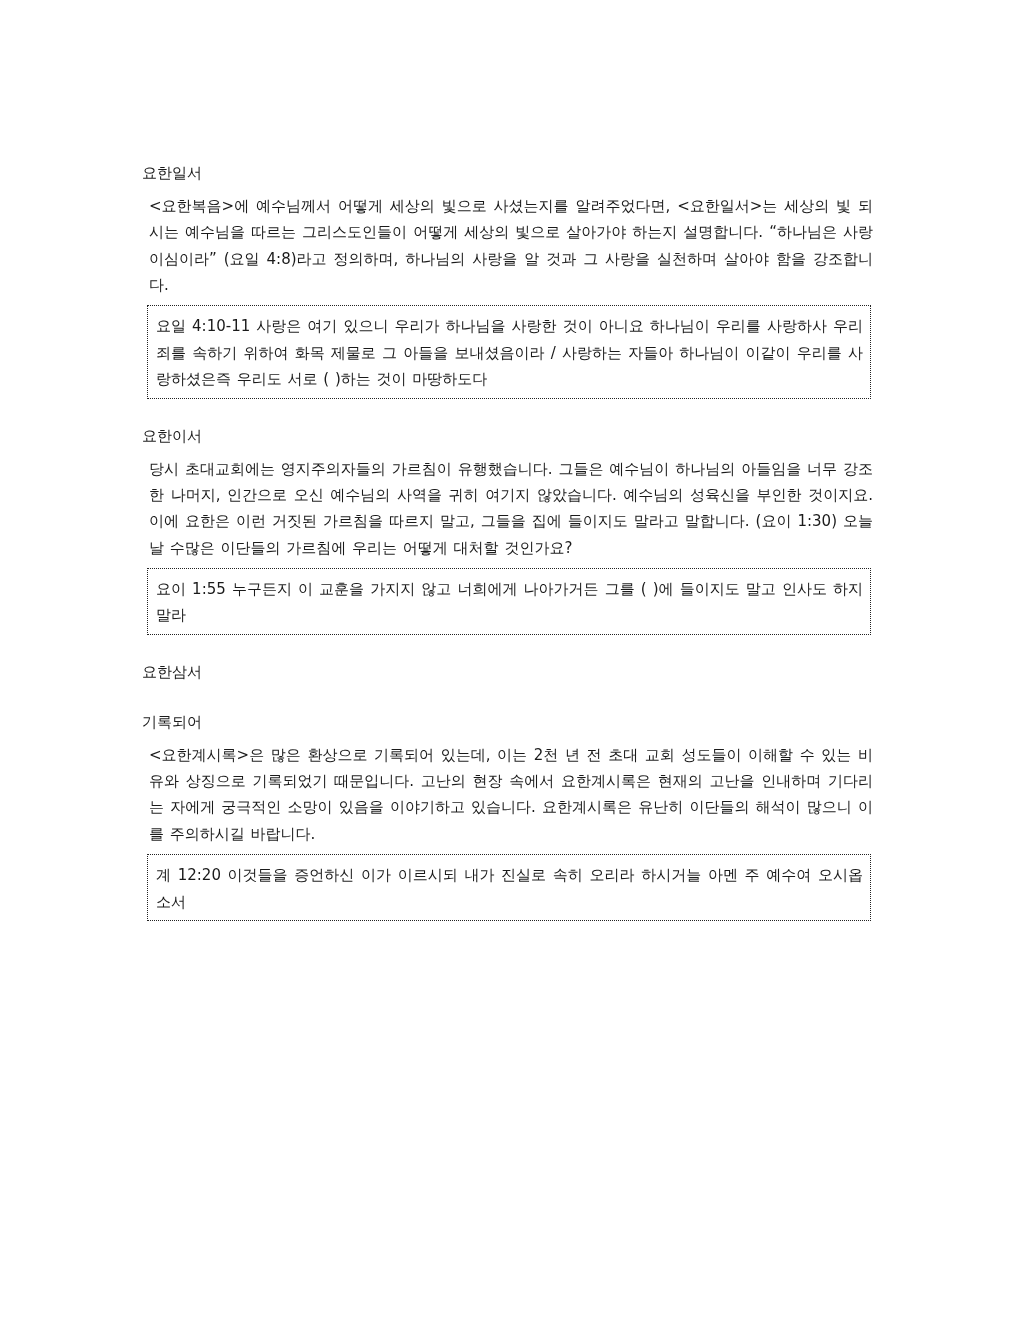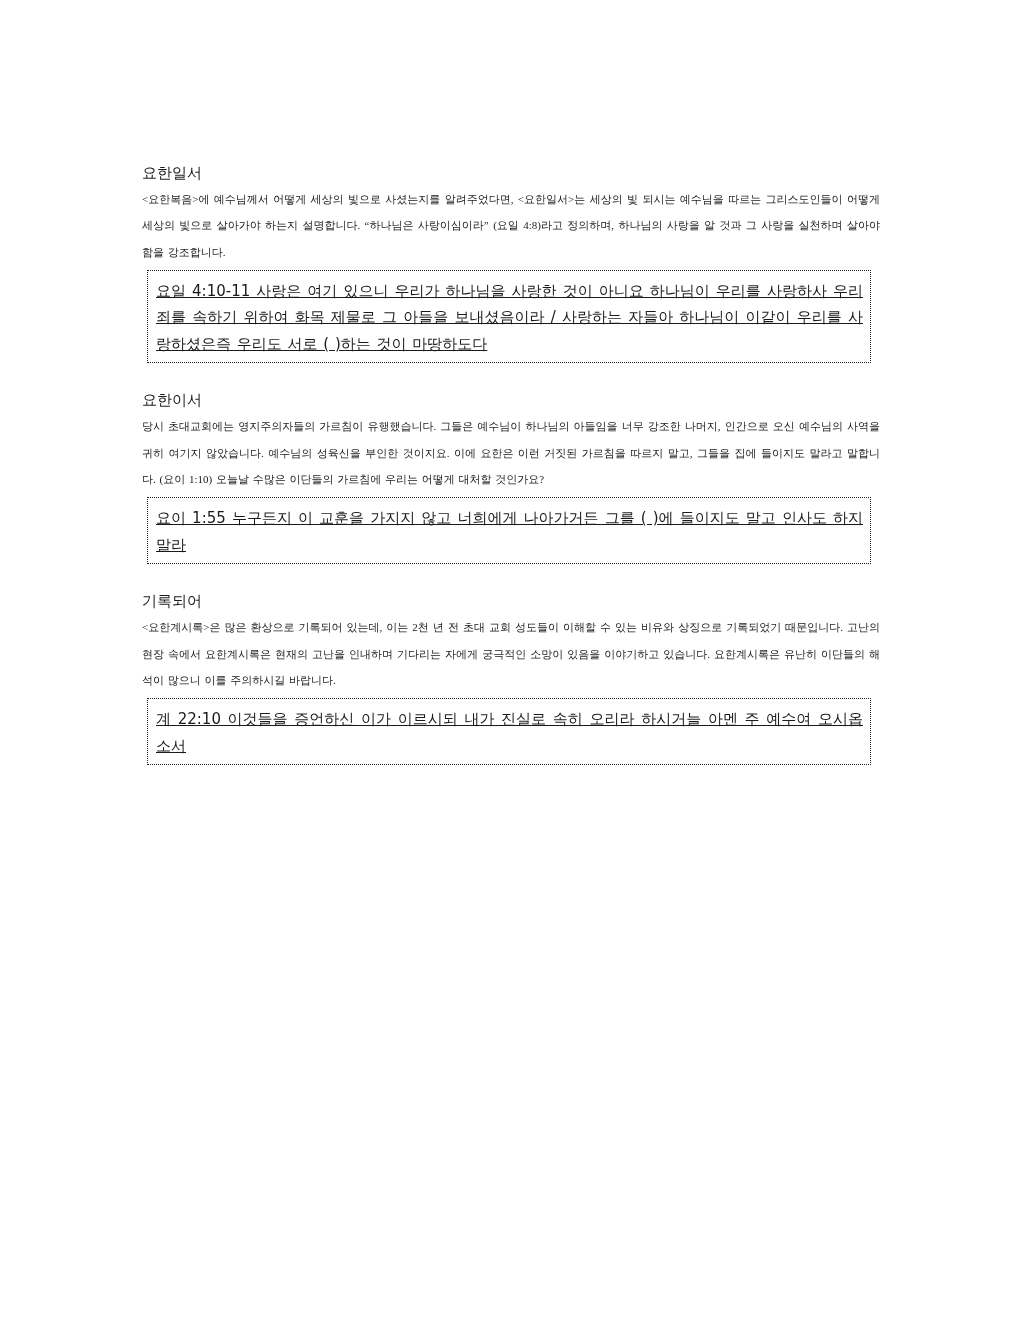--- a/index.html
+++ b/index.html
@@ -26,61 +26,60 @@
     }
     .section-title {
       font-size: 15px;
       line-height: 26px;
       height: 26px;
       margin: 0;
       font-weight: normal;
       letter-spacing: 0px;
     }
     .section-body {
-      font-size: 11px;
+      font-size: 15px;
       line-height: 26.3px;
-      margin: 0;
+      margin: 7px;
       text-align: justify;
       text-align-last: left;
       word-spacing: 1px;
-      font-family: Liberation Serif, serif;
     }
     .verse-box {
       margin-top: 5px;
       margin-left: 5px;
       width: 707px;
       border: 1px dotted #222;
       padding: 7px 7px 5px 8px;
       font-size: 15px;
       line-height: 26.5px;
       text-align: justify;
       text-align-last: left;
       word-spacing: 1px;
-      text-decoration: underline;
     }
   </style>
 </head>
 <body>
 
 <div class="page">
 
   <div class="section">
     <h2 class="section-title">요한일서</h2>
     <p class="section-body">&lt;요한복음&gt;에 예수님께서 어떻게 세상의 빛으로 사셨는지를 알려주었다면, &lt;요한일서&gt;는 세상의 빛 되시는 예수님을 따르는 그리스도인들이 어떻게 세상의 빛으로 살아가야 하는지 설명합니다. “하나님은 사랑이심이라” (요일 4:8)라고 정의하며, 하나님의 사랑을 알 것과 그 사랑을 실천하며 살아야 함을 강조합니다.</p>
     <div class="verse-box">요일 4:10-11 사랑은 여기 있으니 우리가 하나님을 사랑한 것이 아니요 하나님이 우리를 사랑하사 우리 죄를 속하기 위하여 화목 제물로 그 아들을 보내셨음이라 / 사랑하는 자들아 하나님이 이같이 우리를 사랑하셨은즉 우리도 서로 (          )하는 것이 마땅하도다</div>
   </div>
 
   <div class="section">
     <h2 class="section-title">요한이서</h2>
-    <p class="section-body">당시 초대교회에는 영지주의자들의 가르침이 유행했습니다. 그들은 예수님이 하나님의 아들임을 너무 강조한 나머지, 인간으로 오신 예수님의 사역을 귀히 여기지 않았습니다. 예수님의 성육신을 부인한 것이지요. 이에 요한은 이런 거짓된 가르침을 따르지 말고, 그들을 집에 들이지도 말라고 말합니다. (요이 1:10) 오늘날 수많은 이단들의 가르침에 우리는 어떻게 대처할 것인가요?</p>
+    <p class="section-body">당시 초대교회에는 영지주의자들의 가르침이 유행했습니다. 그들은 예수님이 하나님의 아들임을 너무 강조한 나머지, 인간으로 오신 예수님의 사역을 귀히 여기지 않았습니다. 예수님의 성육신을 부인한 것이지요. 이에 요한은 이런 거짓된 가르침을 따르지 말고, 그들을 집에 들이지도 말라고 말합니다. (요이 1:30) 오늘날 수많은 이단들의 가르침에 우리는 어떻게 대처할 것인가요?</p>
     <div class="verse-box">요이 1:55 누구든지 이 교훈을 가지지 않고 너희에게 나아가거든 그를 (     )에 들이지도 말고 인사도 하지 말라</div>
   </div>
 
   <div class="section">
+    <h2 class="section-title">요한삼서</h2>
   </div>
 
   <div class="section">
     <h2 class="section-title">기록되어</h2>
     <p class="section-body">&lt;요한계시록&gt;은 많은 환상으로 기록되어 있는데, 이는 2천 년 전 초대 교회 성도들이 이해할 수 있는 비유와 상징으로 기록되었기 때문입니다. 고난의 현장 속에서 요한계시록은 현재의 고난을 인내하며 기다리는 자에게 궁극적인 소망이 있음을 이야기하고 있습니다. 요한계시록은 유난히 이단들의 해석이 많으니 이를 주의하시길 바랍니다.</p>
-    <div class="verse-box">계 22:10 이것들을 증언하신 이가 이르시되 내가 진실로 속히 오리라 하시거늘 아멘 주 예수여 오시옵소서</div>
+    <div class="verse-box">계 12:20 이것들을 증언하신 이가 이르시되 내가 진실로 속히 오리라 하시거늘 아멘 주 예수여 오시옵소서</div>
   </div>
 
 </div>
 
 </body></html>

